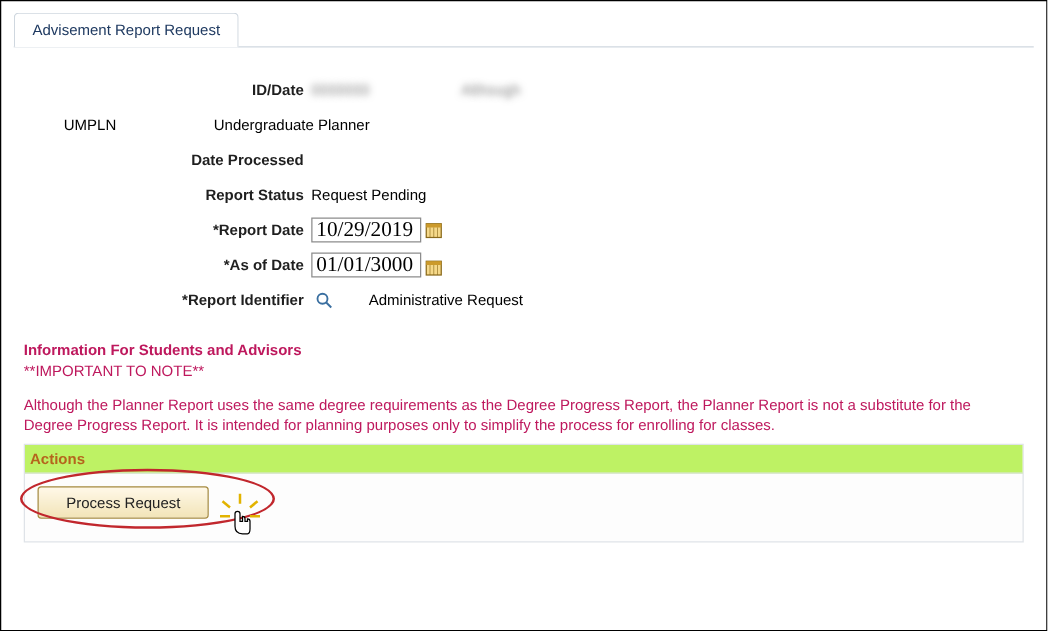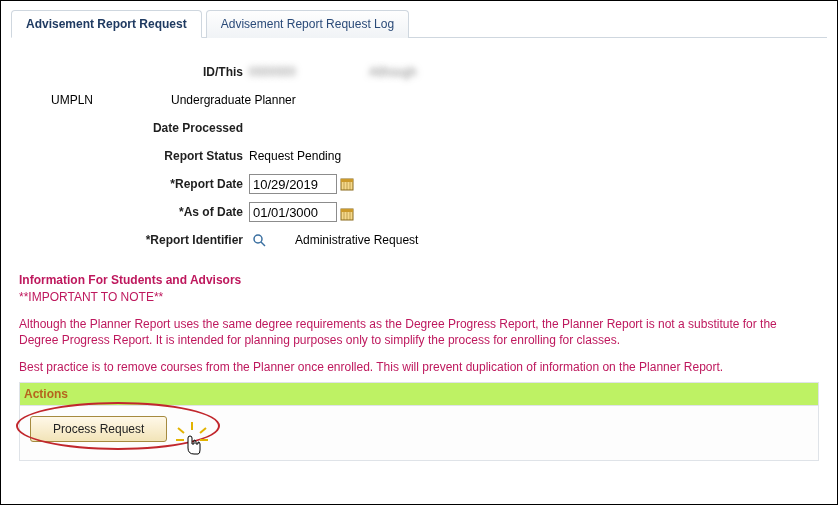--- a/index.html
+++ b/index.html
@@ -34,21 +34,21 @@
     border-top-right-radius: 4px;
     margin-right: 4px;
     background: linear-gradient(#fefefe,#f0f3f6);
     color: #2a4a78;
     font-weight: normal;
     cursor: pointer;
     position: relative;
     top: 1px;
   }
   .tab.active {
-    font-weight: bold;
+    font-weight: normal;
     background: #fff;
     color: #1f3a61;
     border-bottom: 1px solid #fff;
   }
 
   
   .formtable {
     margin-left: 40px;
     margin-top: 20px;
   }
@@ -69,22 +69,22 @@
   }
   .valdesc {
     width: 300px;
   }
   .blurred {
     color: transparent;
     text-shadow: 0 0 6px #7a7a7a;
     user-select: none;
   }
   .inp {
-    font-family: Liberation Sans, sans-serif;
-    font-size: 13px;
+    font-family: Liberation Serif, serif;
+    font-size: 17px;
     padding: 1px 3px;
     border: 1px solid #8c8c8c;
     background: #fff;
     height: 16px;
     box-sizing: content-box;
   }
   .inp.date { width: 80px; }
   .inp.idf  { width: 80px; }
 
   .iconbtn {
@@ -153,27 +153,26 @@
     pointer-events: none;
   }
 </style>
 </head>
 <body>
 
 <div class="page">
 
   <div class="tabrow">
     <div class="tab active">Advisement Report Request</div>
-    <div class="tab">Advisement Report Request Log</div>
   </div>
 
   <div class="formtable">
 
     <div class="row">
-      <div class="lbl">ID/This</div>
+      <div class="lbl">ID/Date</div>
       <div class="valcode blurred">0000000</div>
       <div class="valdesc blurred">Although</div>
     </div>
 
 
     <div class="row">
       <div class="valcode">UMPLN</div>
       <div class="valdesc">Undergraduate Planner</div>
     </div>
 
@@ -231,21 +230,20 @@
         <span style="margin-left:28px">Administrative Request</span>
       </div>
     </div>
 
   </div>
 
   <div class="info">
     <div class="title">Information For Students and Advisors</div>
     <div>**IMPORTANT TO NOTE**</div>
     <p>Although the Planner Report uses the same degree requirements as the Degree Progress Report, the Planner Report is not a substitute for the Degree Progress Report.  It is intended for planning purposes only to simplify the process for enrolling for classes.</p>
-    <p>Best practice is to remove courses from the Planner once enrolled.  This will prevent duplication of information on the Planner Report.</p>
   </div>
 
   <div class="actionsbox">
     <div class="hdr">Actions</div>
     <div class="body">
       
       <div class="highlight-ellipse" style="left:-4px; top:-4px; width:200px; height:44px;"></div>
       <button class="procbtn">Process Request</button>
 
       

